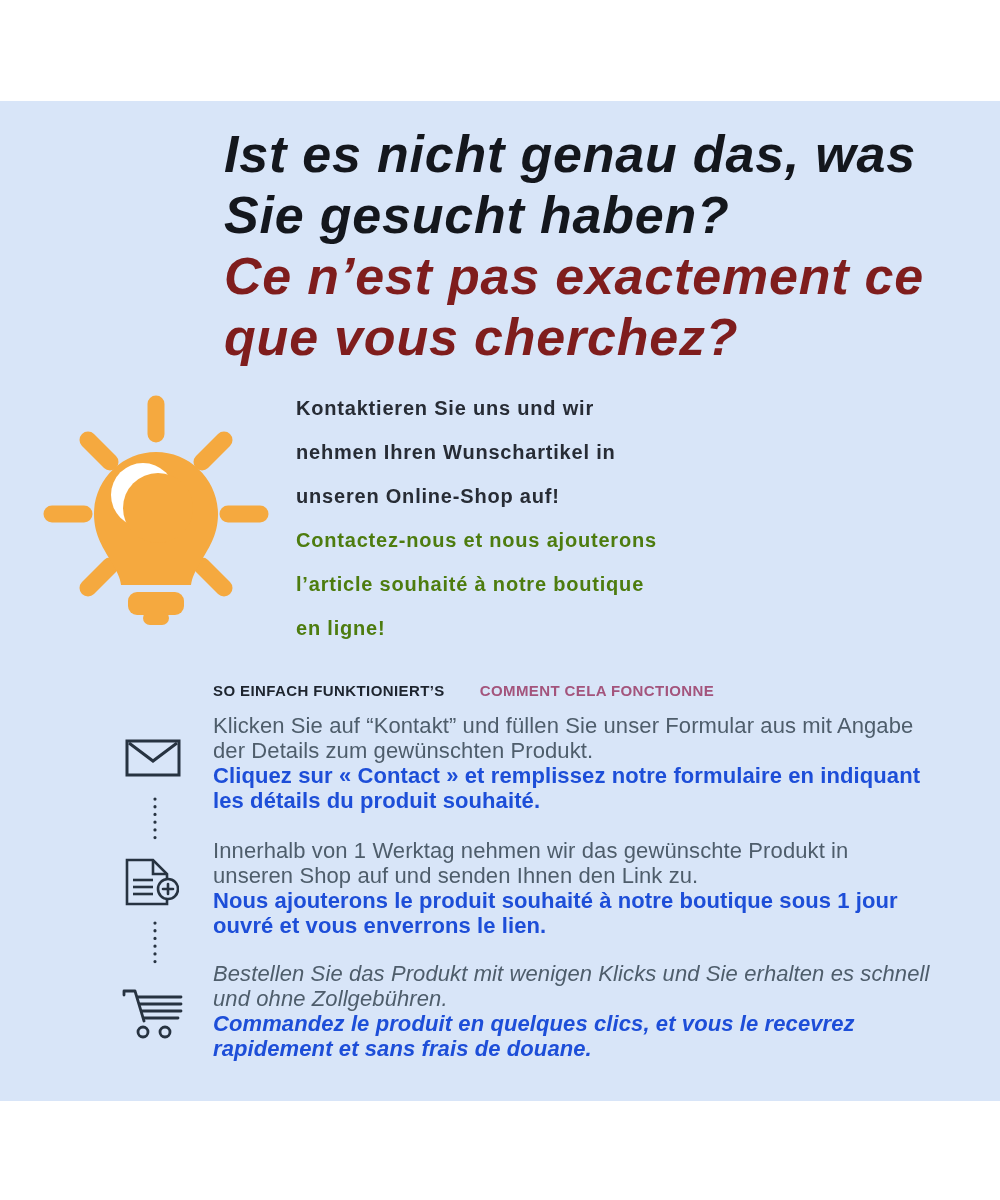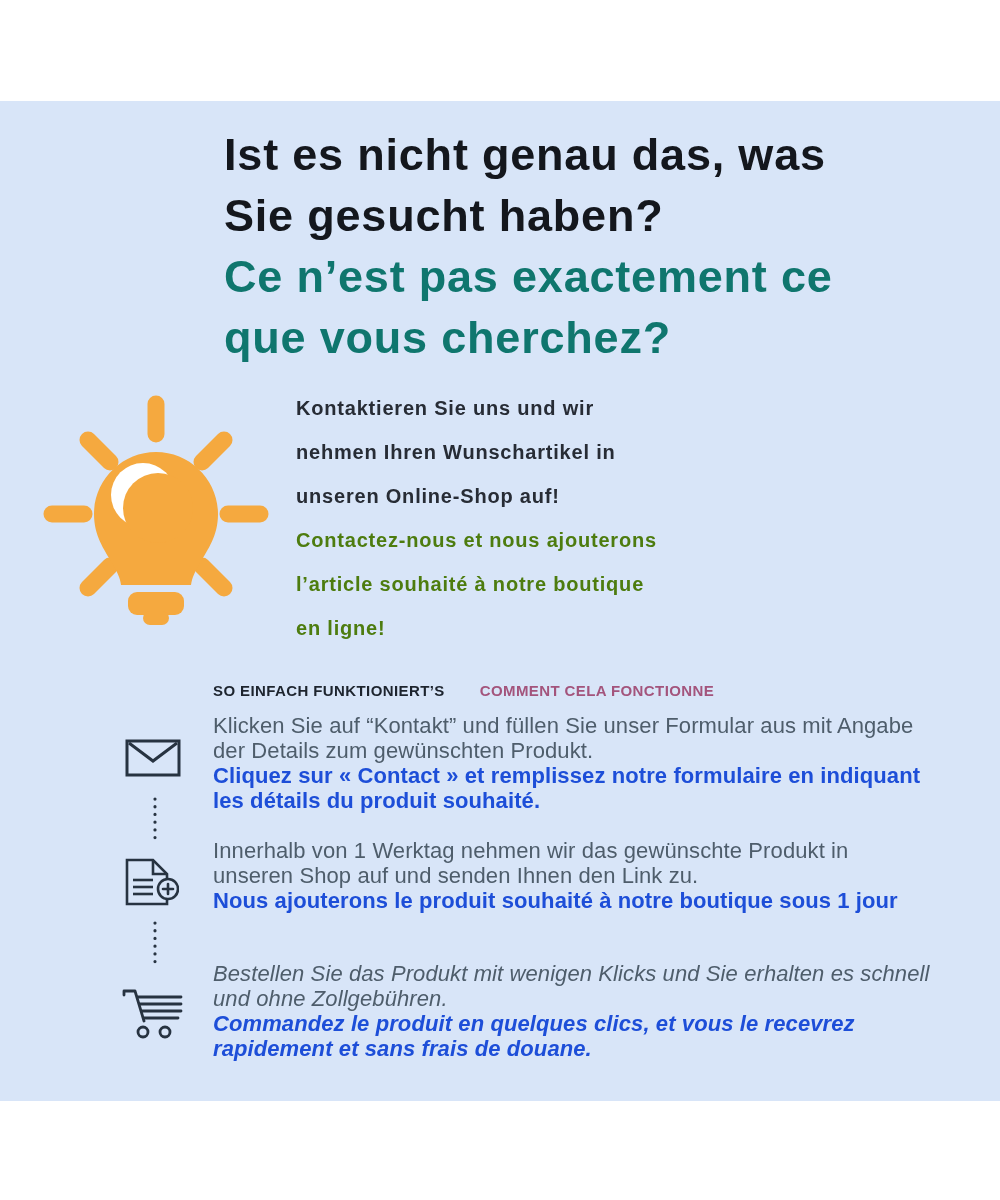--- a/index.html
+++ b/index.html
@@ -8,23 +8,23 @@
   .canvas {
     position:relative; width:1000px; height:1200px; background:#ffffff;
     overflow:hidden; margin:0 auto;
   }
   .panel {
     position:absolute; left:0; top:101px; width:1000px; height:1000px;
     background:#d8e5f8;
   }
   
   .headline { position:absolute; left:224px; top:124px; }
-  .headline .line { font-size:45px; font-weight:700; line-height:61px; letter-spacing:0.8px; }
+  .headline .line { font-size:52px; font-weight:700; line-height:61px; letter-spacing:0.8px;font-style:italic; }
   .headline .de { color:#14171d; }
-  .headline .fr { color:#0f766e; }
+  .headline .fr { color:#7f1d1d; }
   
   .bulb-wrap { position:absolute; left:42px; top:394px; width:232px; height:240px; }
   .intro { position:absolute; left:296px; top:386px; width:600px; }
   .intro .line { font-size:20px; font-weight:700; line-height:44px; letter-spacing:0.8px; }
   .intro .de { color:#272c35; }
   .intro .fr { color:#4d7c0f; }
   
   .how-header { position:absolute; left:213px; top:682px; white-space:nowrap; }
   .how-header span { font-size:15px; font-weight:700; letter-spacing:0.4px; }
   .how-header .de { color:#1d242e; margin-right:35px; }
@@ -127,20 +127,21 @@
           <line x1="40" y1="33" x2="50" y2="33"></line>
           <line x1="45" y1="28" x2="45" y2="38"></line>
         </g>
       </svg>
     </div>
 
     <div class="step-text step2" style="position:absolute; left:213px; top:737px;">
       <div class="line de">Innerhalb von 1 Werktag nehmen wir das gewünschte Produkt in</div>
       <div class="line de">unseren Shop auf und senden Ihnen den Link zu.</div>
       <div class="line fr">Nous ajouterons le produit souhaité à notre boutique sous 1 jour</div>
+      <div class="line fr">ouvré et vous enverrons le lien.</div>
     </div>
 
     <div class="connector conn2" style="position:absolute; left:151px; top:819px;">
       <svg width="8" height="52" viewBox="0 0 8 52">
         <line x1="4" y1="3" x2="4" y2="49" stroke="#273341" stroke-width="3.2" stroke-linecap="round" stroke-dasharray="0.1 7.6"></line>
       </svg>
     </div>
 
     <div class="icon-box cart-box" style="position:absolute; left:117px; top:882px;">
       <svg width="70" height="58" viewBox="0 0 70 58">

